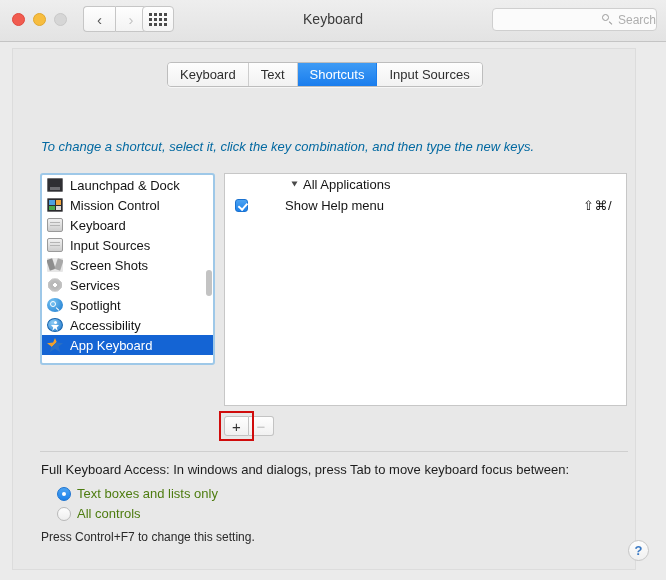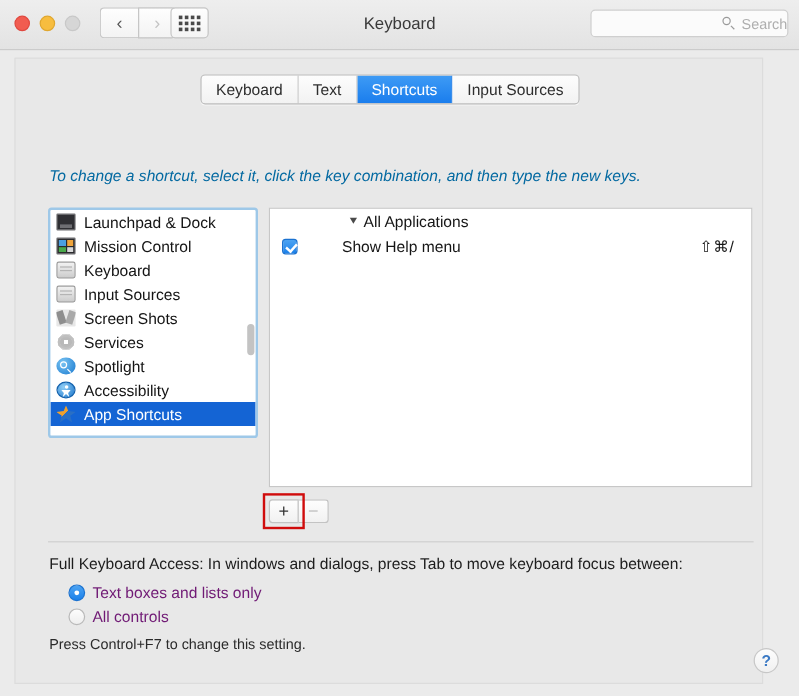--- a/index.html
+++ b/index.html
@@ -466,21 +466,21 @@
     color: #1d1d1d;
     white-space: nowrap;
   }
   .radiorow {
     position: absolute;
     left: 57px;
     display: flex;
     align-items: center;
     gap: 6px;
     font-size: 13px;
-    color: #701a75;
+    color: #4d7c0f;
   }
   .radiorow.r1 { top: 444px; }
   .radiorow.r2 { top: 464px; }
   .radio {
     width: 14px; height: 14px;
     border-radius: 50%;
     box-sizing: border-box;
     position: relative;
     flex: 0 0 14px;
     background: linear-gradient(to bottom,#fdfdfd,#eeeeee);
@@ -607,21 +607,21 @@
     <div class="sb-item">
       <span class="sb-icon ic-spotlight"></span>
       <span>Spotlight</span>
     </div>
     <div class="sb-item">
       <span class="sb-icon ic-access"></span>
       <span>Accessibility</span>
     </div>
     <div class="sb-item selected">
       <span class="sb-icon ic-appshort"></span>
-      <span>App Shortcuts</span>
+      <span>App Keyboard</span>
     </div>
     <div class="sb-scroll"></div>
   </div>
 
   <div class="shorttable">
     <div class="grouprow">
       <span class="disclosure"></span>
       <span>All Applications</span>
     </div>
     <div class="shortrow">

